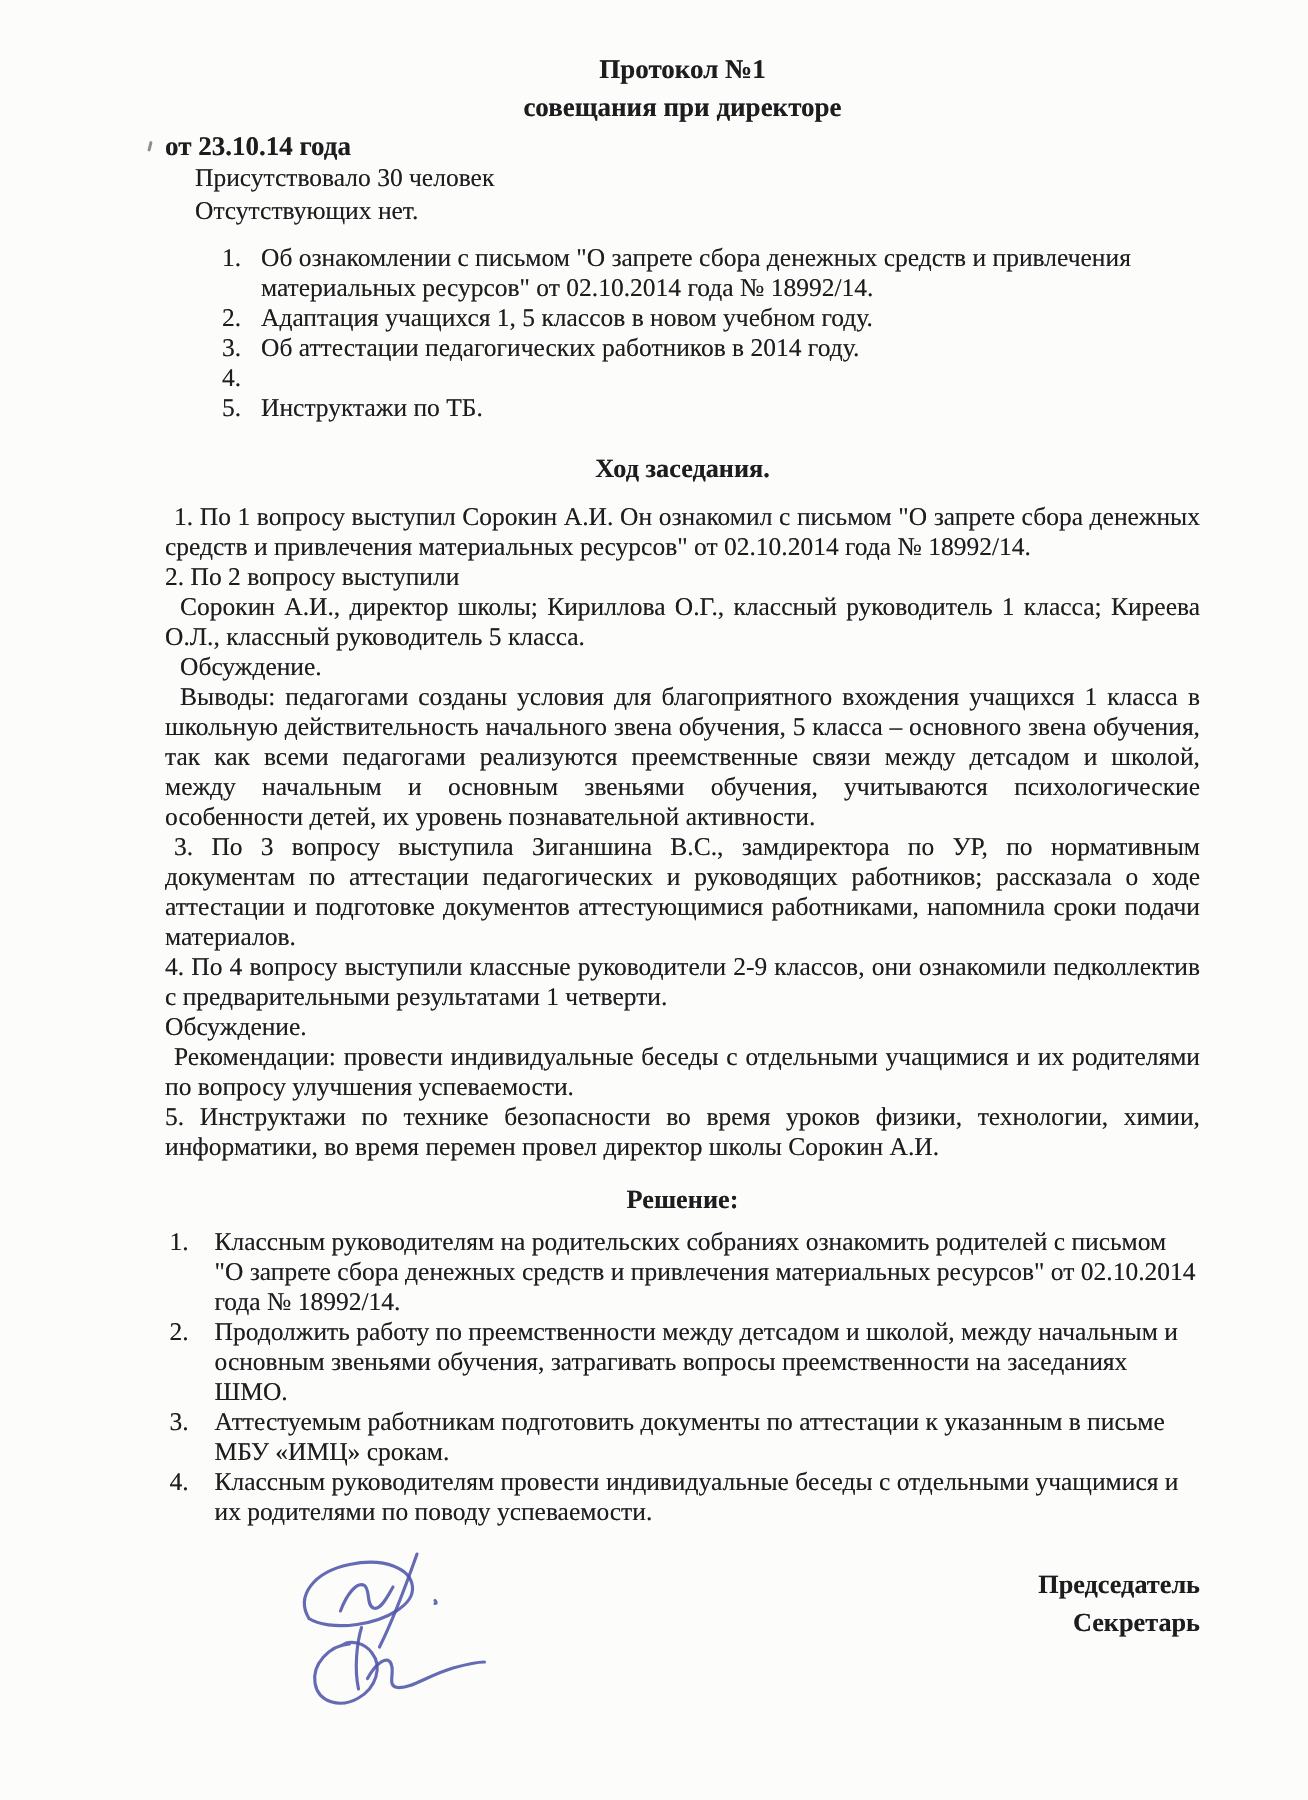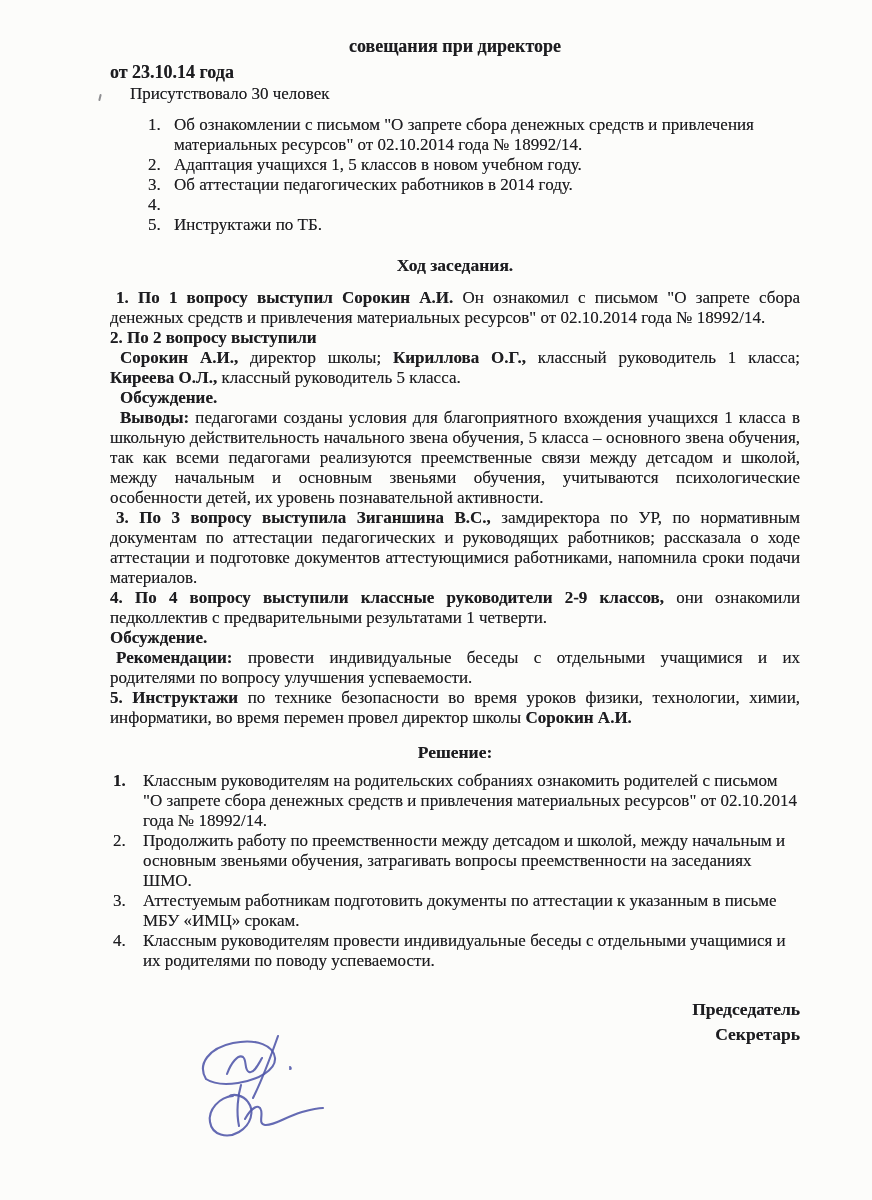--- a/index.html
+++ b/index.html
@@ -11,21 +11,21 @@
     background:#fcfcfa;
     box-sizing:border-box;
     padding:34px 72px 0 110px;
     font-family:"Liberation Serif","DejaVu Serif",serif;
     color:#1d1d20;
     font-size:17px;
     line-height:20px;
     overflow:hidden;
     text-shadow:0 0 .3px rgba(30,30,35,.55);
   }
-  .b{font-weight:bold;}
+  .b{font-weight:normal;}
   .title{ text-align:center; font-weight:bold; font-size:18px; line-height:25px; }
   .dateline{ text-align:left; font-weight:bold; font-size:18px; line-height:22px; margin-top:2px; padding-right:6px;}
   .attendance{ margin-left:20px; line-height:22px; }
   .sec-head{ text-align:center; font-weight:bold; font-size:17.5px; line-height:21px; margin:14px 0 0 0; }
   .sec-head.hz{ margin-top:20px; }
   .sec-head.rz{ }
   ol.plain{ list-style:none; margin:10px 0 0 38px; padding:0; }
   ol.plain.decision{ margin:8px 0 0 3px; }
   ol.plain li{ display:flex; }
   ol.plain .num{ flex:0 0 26px; }
@@ -44,26 +44,28 @@
   .sig-overlay{ position:absolute; inset:0; width:872px; height:1200px; pointer-events:none; }
   .sig-overlay path{ fill:none; stroke-linecap:round; stroke-linejoin:round; opacity:.88; }
 </style>
 </head>
 <body>
 
 <div class="page">
 
   <div class="tick"></div>
 
+  <div class="title">Протокол №1</div>
   <div class="title">совещания при директоре</div>
 
   <div class="dateline">от 23.10.14 года</div>
 
   <div class="attendance">
     <div>Присутствовало  30 человек</div>
+    <div>Отсутствующих нет.</div>
   </div>
 
 
   <ol class="plain">
     <li>
       <span class="num">1.</span>
       <span class="txt">Об ознакомлении с письмом "О запрете сбора денежных средств и привлечения материальных ресурсов" от 02.10.2014 года № 18992/14.</span>
     </li>
     <li>
       <span class="num">2.</span>

